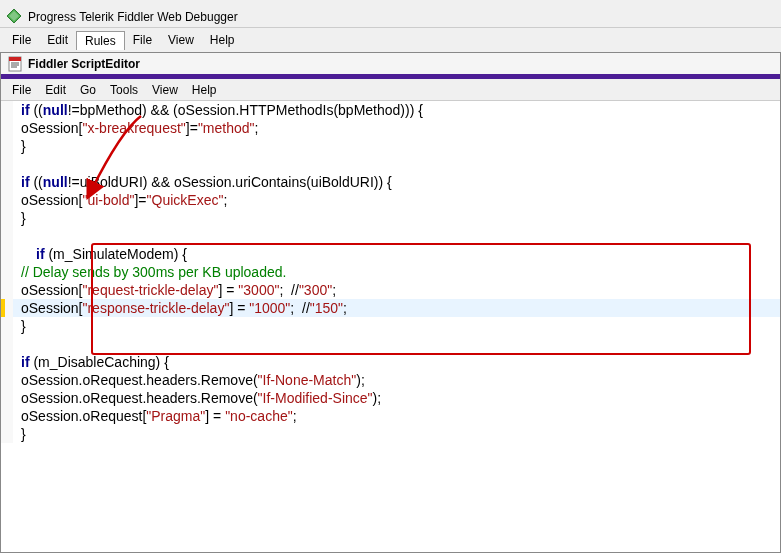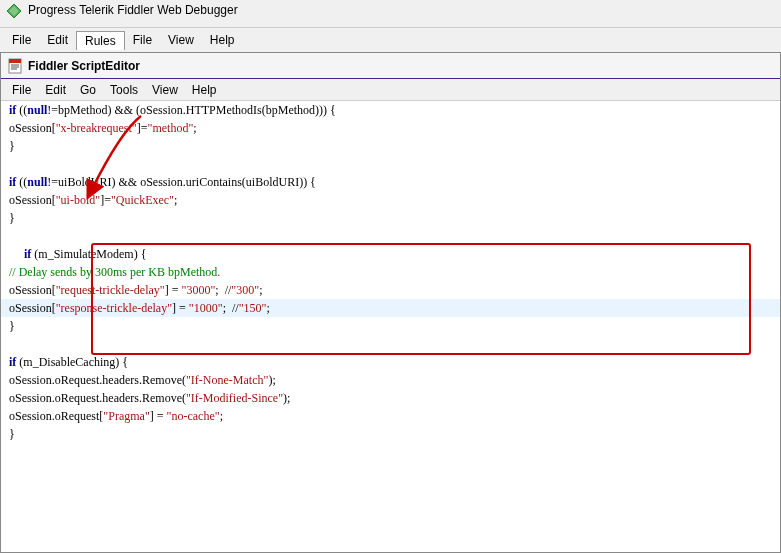--- a/index.html
+++ b/index.html
@@ -11,21 +11,21 @@
       height: 553px;
       overflow: hidden;
       position: relative;
     }
 
     
     .title-bar {
       background: #f0f0f0;
       border-bottom: 1px solid #ccc;
       display: flex;
-      align-items: flex-start;
+      align-items: flex-end;
       padding: 3px 6px;
       height: 28px;
     }
     .title-bar-icon {
       width: 16px;
       height: 16px;
       margin-right: 6px;
       position: relative;
     }
     .title-bar-text {
@@ -66,21 +66,21 @@
       left: 0;
       right: 0;
       bottom: 0;
       background: #fff;
       border: 1px solid #888;
     }
 
     
     .se-title-bar {
       background: #f5f5f5;
-      border-bottom: 1px solid #4c1d95;
+      border-bottom: 5px solid #4c1d95;
       display: flex;
       align-items: center;
       padding: 3px 6px;
       height: 26px;
     }
     .se-title-text {
       font-family: 'Segoe UI', Arial, sans-serif;
       font-size: 12px;
       font-weight: bold;
       color: #000;
@@ -112,23 +112,22 @@
       bottom: 0;
       background: #fff;
       overflow: hidden;
     }
 
     .code-line {
       display: flex;
       line-height: 18px;
       min-height: 18px;
       white-space: pre;
-      font-size: 12px;
-      font-family: Liberation Serif, serif;
-      flex-direction: column;
+      font-size: 14px;
+      font-family: Liberation Sans, sans-serif;
     }
 
     .line-marker {
       width: 12px;
       min-width: 12px;
       background: #f8f8f8;
       position: relative;
     }
 
     .yellow-bar {
@@ -233,21 +232,21 @@
     <div id="code-lines">
         <div class="code-line"><div class="line-marker"></div><div class="line-content" style="padding-left: 8px;"><span style="color:#00008b;font-weight:bold">if</span> ((<span style="color:#00008b;font-weight:bold">null</span>!=bpMethod) &amp;&amp; (oSession.HTTPMethodIs(bpMethod))) {</div></div>
         <div class="code-line"><div class="line-marker"></div><div class="line-content" style="padding-left: 8px;">oSession[<span style="color:#a31515">"x-breakrequest"</span>]=<span style="color:#a31515">"method"</span>;</div></div>
         <div class="code-line"><div class="line-marker"></div><div class="line-content" style="padding-left: 8px;">}</div></div>
         <div class="code-line"><div class="line-marker"></div><div class="line-content" style="padding-left: 8px;">&nbsp;</div></div>
         <div class="code-line"><div class="line-marker"></div><div class="line-content" style="padding-left: 8px;"><span style="color:#00008b;font-weight:bold">if</span> ((<span style="color:#00008b;font-weight:bold">null</span>!=uiBoldURI) &amp;&amp; oSession.uriContains(uiBoldURI)) {</div></div>
         <div class="code-line"><div class="line-marker"></div><div class="line-content" style="padding-left: 8px;">oSession[<span style="color:#a31515">"ui-bold"</span>]=<span style="color:#a31515">"QuickExec"</span>;</div></div>
         <div class="code-line"><div class="line-marker"></div><div class="line-content" style="padding-left: 8px;">}</div></div>
         <div class="code-line"><div class="line-marker"></div><div class="line-content" style="padding-left: 8px;">&nbsp;</div></div>
         <div class="code-line"><div class="line-marker"></div><div class="line-content" style="padding-left: 8px; margin-left: 15px;"><span style="color:#00008b;font-weight:bold">if</span> (m_SimulateModem) {</div></div>
-        <div class="code-line"><div class="line-marker"></div><div class="line-content" style="padding-left: 8px;"><span style="color:#008000">// Delay sends by 300ms per KB bpMethod.</span></div></div>
+        <div class="code-line"><div class="line-marker"></div><div class="line-content" style="padding-left: 8px;"><span style="color:#008000">// Delay sends by 300ms per KB uploaded.</span></div></div>
         <div class="code-line"><div class="line-marker"></div><div class="line-content" style="padding-left: 8px;">oSession[<span style="color:#a31515">"request-trickle-delay"</span>] = <span style="color:#a31515">"3000"</span>;  //<span style="color:#a31515">"300"</span>;</div></div>
         <div class="code-line cursor-line"><div class="line-marker"><div class="yellow-bar"></div></div><div class="line-content" style="padding-left: 8px;">oSession[<span style="color:#a31515">"response-trickle-delay"</span>] = <span style="color:#a31515">"1000"</span>;  //<span style="color:#a31515">"150"</span>;</div></div>
         <div class="code-line"><div class="line-marker"></div><div class="line-content" style="padding-left: 8px;">}</div></div>
         <div class="code-line"><div class="line-marker"></div><div class="line-content" style="padding-left: 8px;">&nbsp;</div></div>
         <div class="code-line"><div class="line-marker"></div><div class="line-content" style="padding-left: 8px;"><span style="color:#00008b;font-weight:bold">if</span> (m_DisableCaching) {</div></div>
         <div class="code-line"><div class="line-marker"></div><div class="line-content" style="padding-left: 8px;">oSession.oRequest.headers.Remove(<span style="color:#a31515">"If-None-Match"</span>);</div></div>
         <div class="code-line"><div class="line-marker"></div><div class="line-content" style="padding-left: 8px;">oSession.oRequest.headers.Remove(<span style="color:#a31515">"If-Modified-Since"</span>);</div></div>
         <div class="code-line"><div class="line-marker"></div><div class="line-content" style="padding-left: 8px;">oSession.oRequest[<span style="color:#a31515">"Pragma"</span>] = <span style="color:#a31515">"no-cache"</span>;</div></div>
         <div class="code-line"><div class="line-marker"></div><div class="line-content" style="padding-left: 8px;">}</div></div>
       </div>

